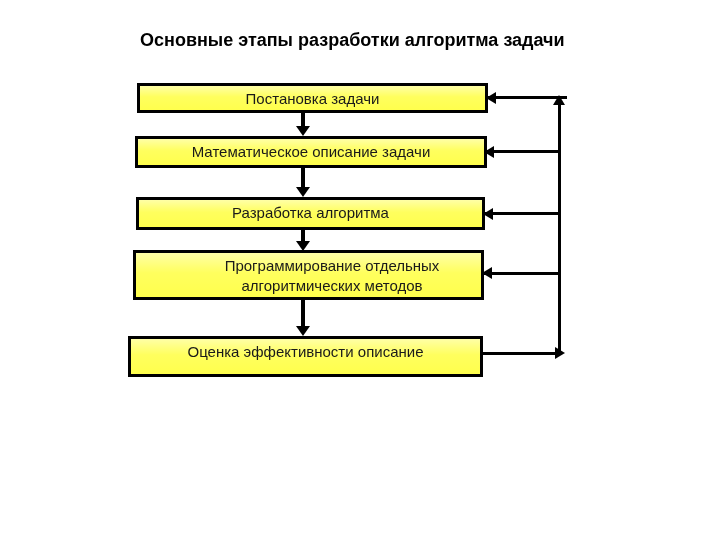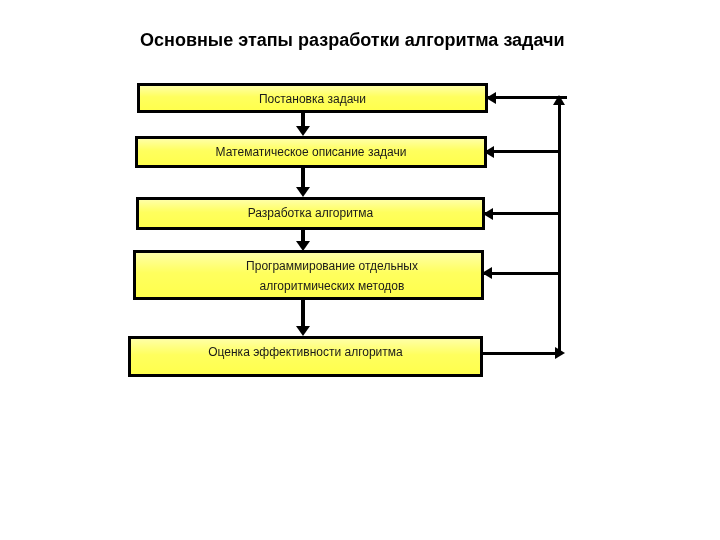--- a/index.html
+++ b/index.html
@@ -20,21 +20,21 @@
     font-weight: bold;
     color: #000000;
     white-space: nowrap;
   }
   .step {
     position: absolute;
     box-sizing: border-box;
     border: 3px solid #000000;
     background: linear-gradient(180deg, #ffffa6 0%, #ffff5e 45%, #ffff4d 100%);
     color: #1a1a1a;
-    font-size: 12px;
+    font-size: 15px;
     text-align: center;
     line-height: 20px;
   }
   .step .lbl { display: block; padding-top: 3px; }
   .step1 { left: 137px; top:  83px; width: 351px; height: 30px; }
   .step2 { left: 135px; top: 136px; width: 352px; height: 32px; }
   .step3 { left: 136px; top: 197px; width: 349px; height: 33px; }
   .step4 { left: 133px; top: 250px; width: 351px; height: 50px; padding-left: 47px; }
   .step4 .lbl { padding: 3px 35px 0 35px; }
   .step5 { left: 128px; top: 336px; width: 355px; height: 41px; }
@@ -111,21 +111,21 @@
   <div class="step step3">
     <span class="lbl">Разработка алгоритма</span>
   </div>
   <div class="step step2">
     <span class="lbl">Математическое описание задачи</span>
   </div>
   <div class="step step4">
     <span class="lbl">Программирование отдельных алгоритмических методов</span>
   </div>
   <div class="step step5">
-    <span class="lbl">Оценка эффективности алгоритма</span>
+    <span class="lbl">Оценка эффективности описание</span>
   </div>
 
   <div class="varrow va1">
       <div class="shaft"></div>
       <div class="head"></div>
     </div>
   <div class="varrow va2">
       <div class="shaft"></div>
       <div class="head"></div>
     </div>

